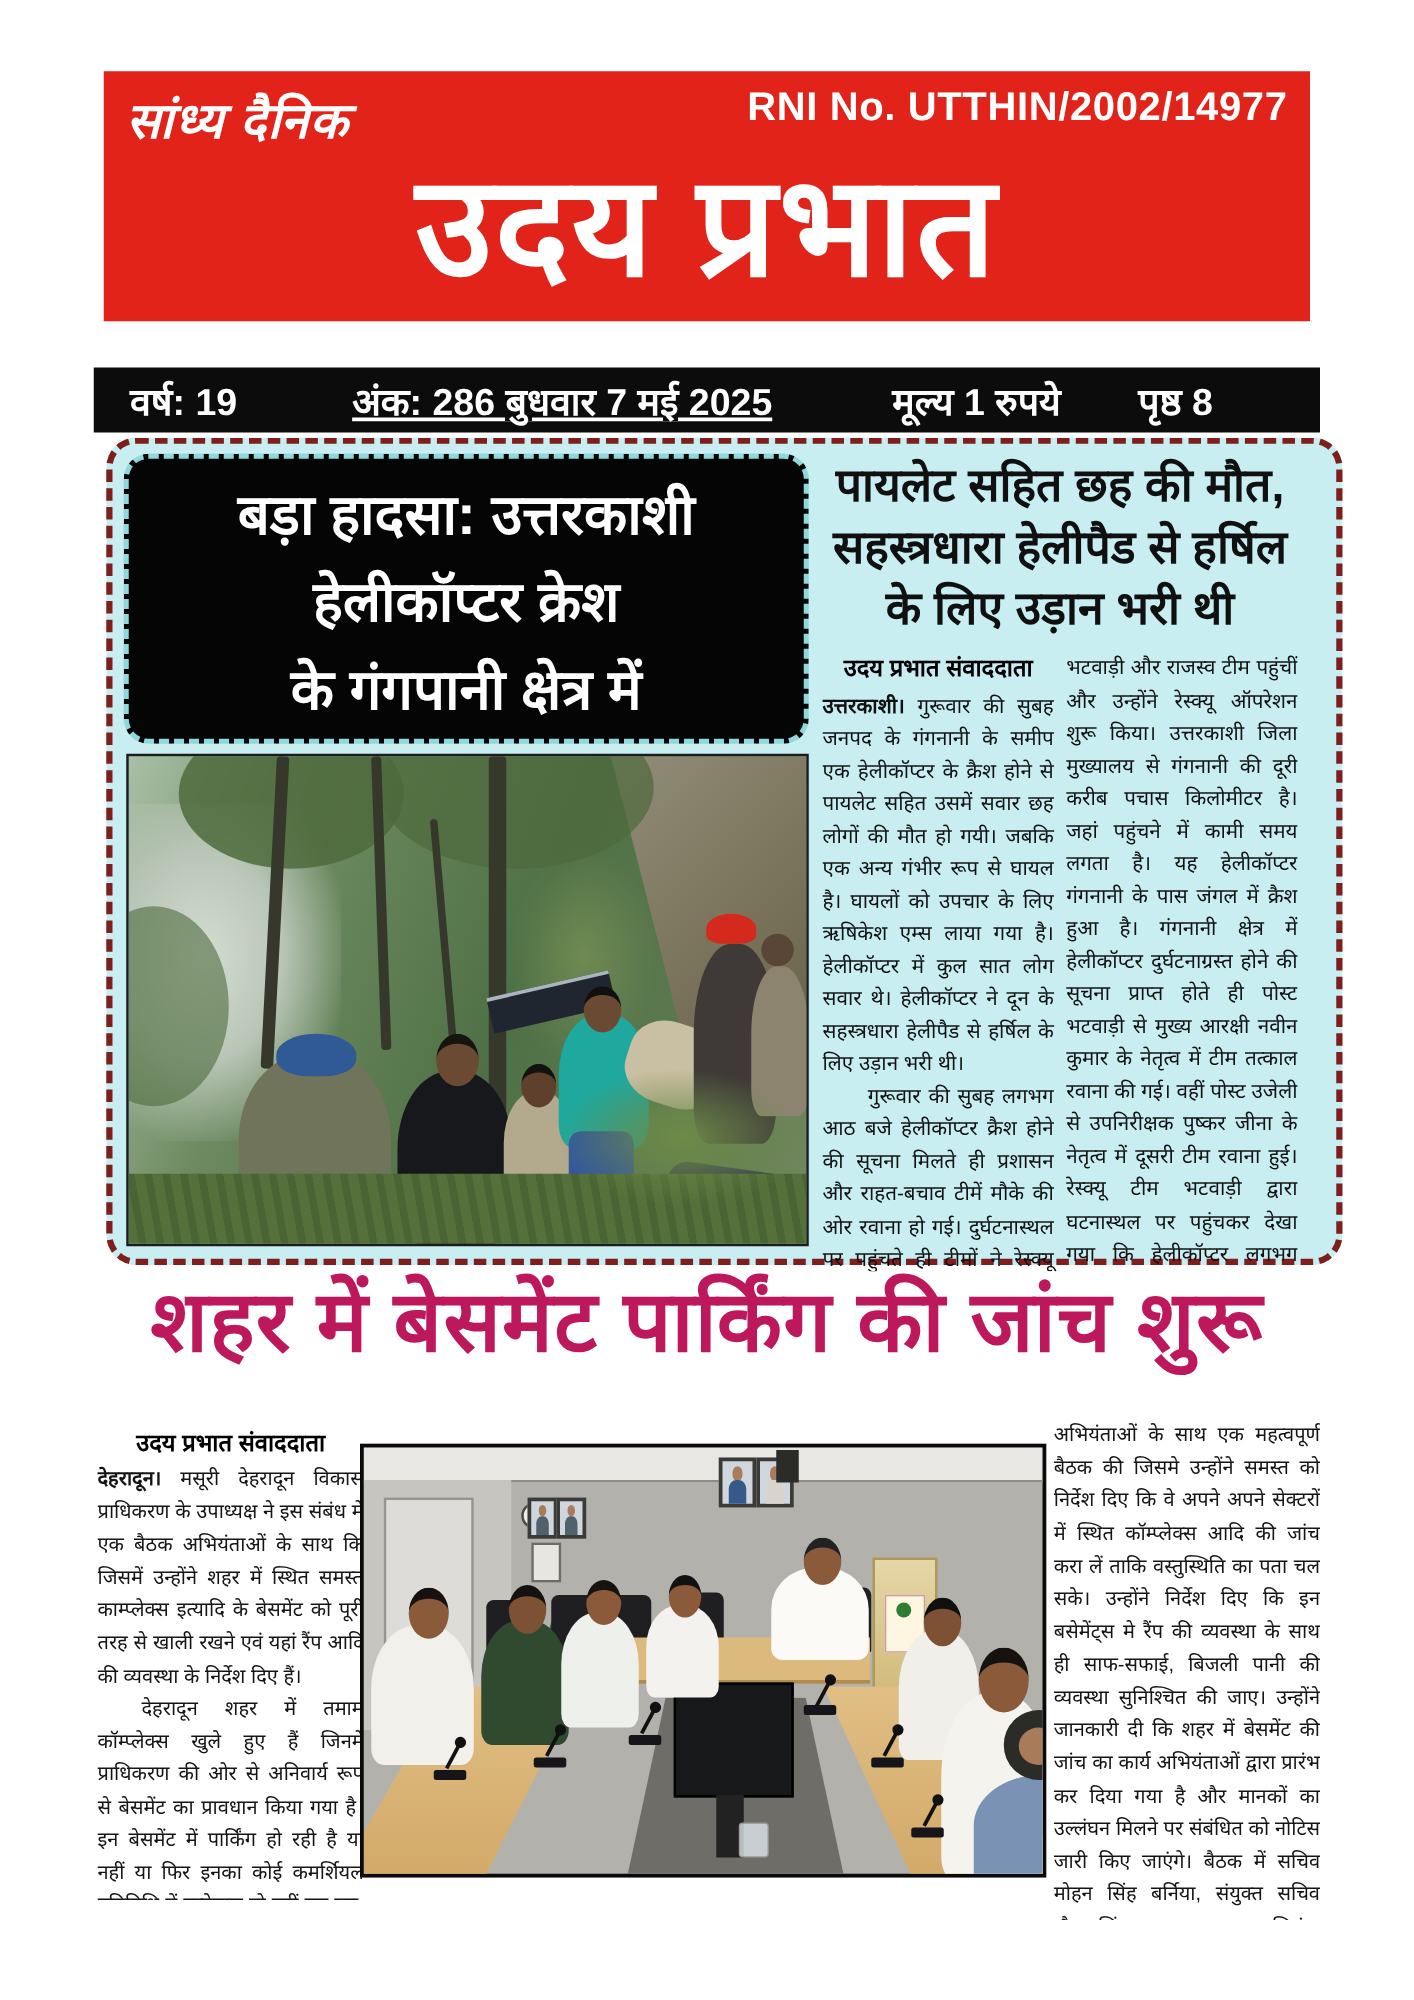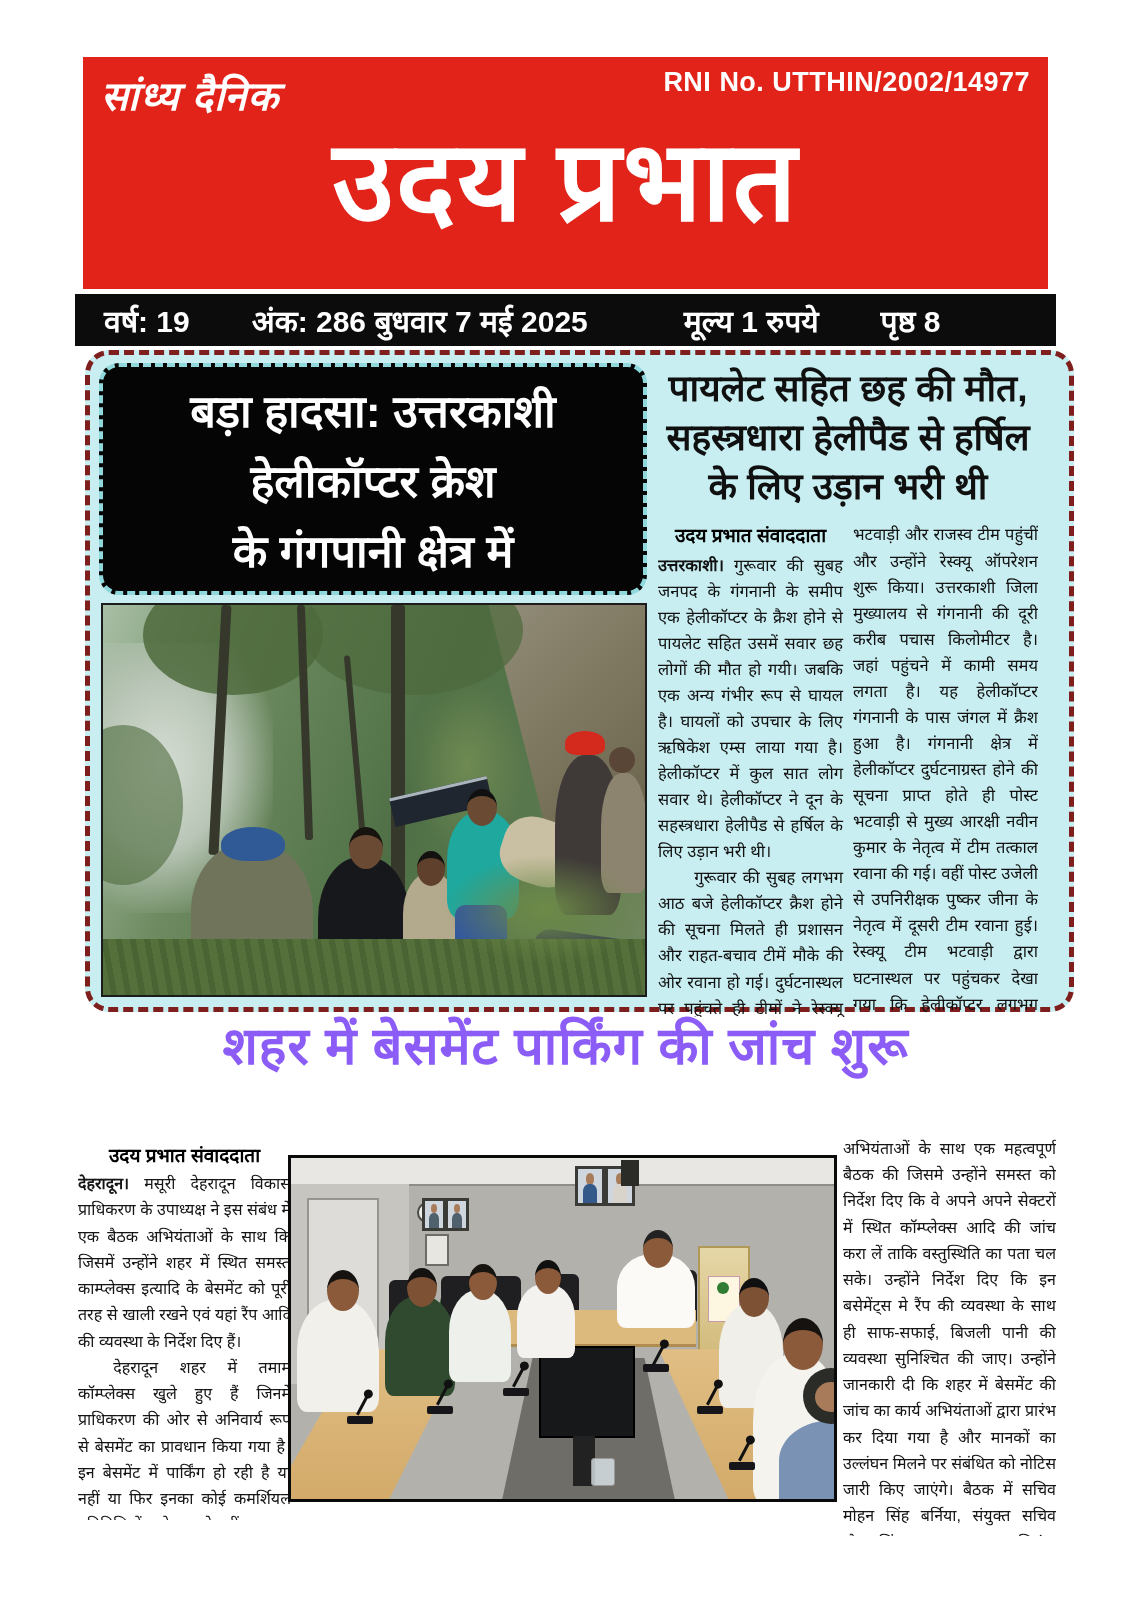--- a/index.html
+++ b/index.html
@@ -1,30 +1,30 @@
 <!DOCTYPE html>
 <html lang="hi"><head>
 <meta charset="utf-8">
 <style>
   html,body{margin:0;padding:0;background:#ffffff;}
   body{font-family:"Liberation Sans",sans-serif;}
   #page{position:relative;width:1131px;height:1600px;background:#fff;overflow:hidden;}
 
   
-  .masthead{position:absolute;left:83px;top:57px;width:965px;height:232px;background:#e2231a;color:#fff;}
+  .masthead{position:absolute;left:83px;top:57px;width:965px;height:200px;background:#e2231a;color:#fff;}
   .mast-row1{position:absolute;left:18px;right:18px;top:10px;display:flex;justify-content:space-between;align-items:flex-start;}
   .edition{font-size:40px;font-weight:800;font-style:italic;letter-spacing:1px;}
-  .rni{font-size:27px;font-weight:800;letter-spacing:.5px;}
+  .rni{font-size:32px;font-weight:800;letter-spacing:.5px;}
   .mast-title{position:absolute;left:0;right:0;top:44px;text-align:center;font-size:112px;font-weight:800;letter-spacing:2px;line-height:1.45;white-space:nowrap;}
   .mast-tagline{position:absolute;right:40px;top:172px;font-size:38px;font-weight:800;}
 
   
   .info-bar{position:absolute;left:75px;top:294px;width:981px;height:52px;background:#0c0c0c;color:#fff;display:flex;align-items:center;font-size:30px;font-weight:800;}
   .info-bar .i1{margin-left:29px;}
-  .info-bar .i2{margin-left:62px;}
+  .info-bar .i2{margin-left:92px;text-decoration:underline;}
   .info-bar .i3{margin-left:96px;}
   .info-bar .i4{margin-left:62px;}
 
   
   .story-block{position:absolute;left:85px;top:350px;width:955px;height:652px;background:#c8eef1;border:5px dashed #7e1f1d;border-radius:24px;padding-left:24px;}
   .headline-box{position:absolute;left:9px;top:8px;width:548px;height:232px;background:#050505;border:4px dashed #8fd9dd;border-radius:20px;color:#fff;text-align:center;padding-top:10px;box-sizing:border-box;}
   .headline-box div{font-size:45px;font-weight:800;line-height:1.55;white-space:nowrap;}
 
   .crash-photo{position:absolute;left:11px;top:248px;width:542px;height:390px;border:2px solid #1c1c1c;overflow:hidden;background:linear-gradient(110deg,#a9bfa6 0%,#6d8a60 25%,#4f7046 55%,#5d7a50 80%,#74885f 100%);}
   .river{position:absolute;left:0;top:38px;width:170px;height:270px;background:radial-gradient(ellipse at 35% 45%,#d4dcd2 0%,#b9c6b7 40%,rgba(140,160,130,0) 75%);}
@@ -41,21 +41,21 @@
   .lead-right{position:absolute;left:568px;top:4px;width:380px;height:640px;}
   .lead-subhead{font-size:37px;font-weight:800;color:#101010;text-align:center;line-height:1.32;margin-top:6px;}
   .lead-cols{display:flex;gap:10px;margin-top:10px;height:496px;overflow:hidden;}
   .lead-col{width:185px;font-size:16.5px;line-height:1.58;text-align:justify;color:#111;}
   .byline{font-size:19px;font-weight:800;text-align:center;margin:0 0 2px 0;color:#000;}
   .lead-col p{margin:0;}
   .lead-col p.indent{text-indent:2.2em;}
   .dateline{font-weight:800;}
 
   
-  .big-headline{position:absolute;left:0;top:1008px;width:1131px;text-align:center;font-size:52px;font-weight:800;color:#8b5cf6;letter-spacing:1px;white-space:nowrap;}
+  .big-headline{position:absolute;left:0;top:1008px;width:1131px;text-align:center;font-size:68px;font-weight:800;color:#be185d;letter-spacing:1px;white-space:nowrap;}
   .sub-headline2{position:absolute;left:0;top:1098px;width:1131px;text-align:center;font-size:35px;font-weight:700;color:#0a0a0a;white-space:nowrap;}
 
   .bcol{position:absolute;top:1140px;width:213px;height:380px;overflow:hidden;font-size:16px;line-height:1.64;text-align:justify;color:#141414;}
   .bcol p{margin:0;}
   .bcol p.indent{text-indent:2.2em;}
   .bcol-left{left:78px;}
   .bcol-right{left:843px;top:1136px;height:400px;}
 
   
   .meeting-photo{position:absolute;left:288px;top:1155px;width:549px;height:347px;border:3px solid #0a0a0a;box-sizing:border-box;overflow:hidden;background:#b3b1ac;}

